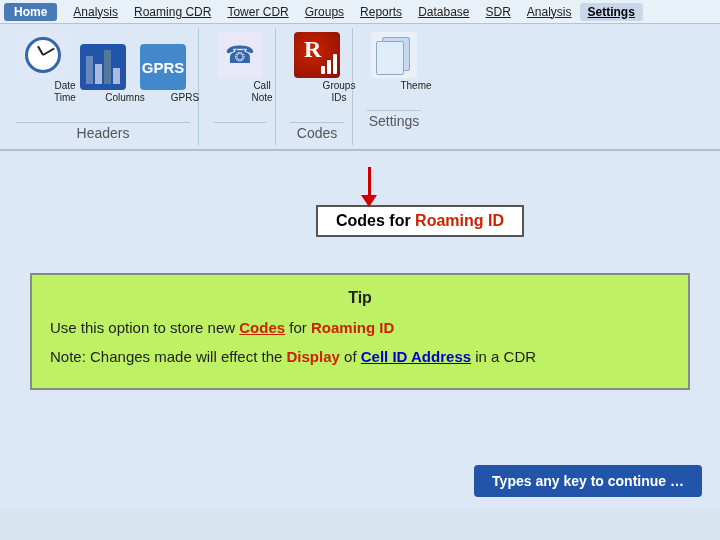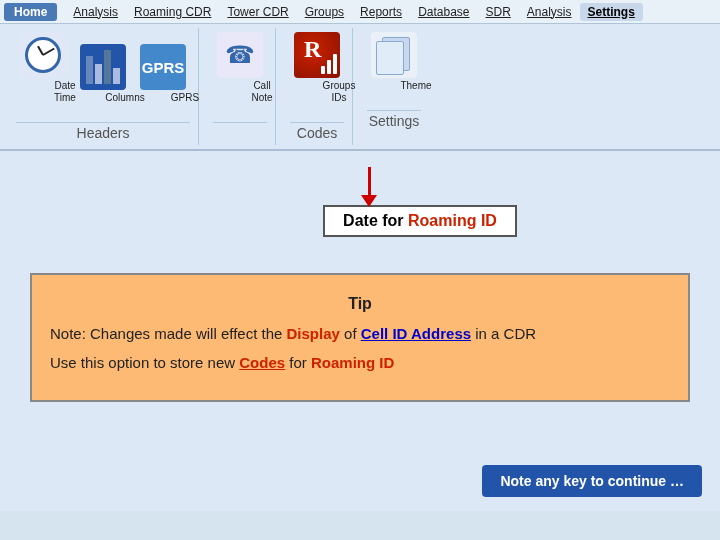--- a/index.html
+++ b/index.html
@@ -147,23 +147,23 @@
       background: white;
       margin-bottom: 18px;
       margin-left: 120px;
     }
     .title-box .highlight {
       color: #cc2200;
     }
 
     
     .tip-box {
-      background: #fdba74;
+      background: #bef264;
       border: 2px solid #888;
-      padding: 20px 18px;
+      padding: 14px 18px;
       margin: 0 10px;
     }
     .tip-title {
       text-align: center;
       font-size: 16px;
       font-weight: bold;
       color: #222;
       margin-bottom: 10px;
     }
     .tip-line {
@@ -434,30 +434,30 @@
 
 <div class="main-content" style="position:relative;">
 
   <div class="red-arrow-container">
     <div class="red-arrow-line"></div>
     <div class="red-arrow-head"></div>
   </div>
 
   <div style="display:flex;justify-content:center;margin-bottom:18px;">
     <div class="title-box">
-      <span>Date for </span><span class="highlight">Roaming ID</span>
+      <span>Codes for </span><span class="highlight">Roaming ID</span>
     </div>
   </div>
 
   <div class="tip-box">
     <div class="tip-title">Tip</div>
     <div class="tip-line">
+      <span>Use this option to store new </span><span class="code-highlight">Codes</span><span> for </span><span class="roaming-highlight">Roaming ID</span>
+    </div>
+    <div class="tip-line">
       <span>Note: Changes made will effect the </span><span class="display-highlight">Display</span><span> of </span><span class="cellid-highlight">Cell ID Address</span><span> in a CDR</span>
     </div>
-    <div class="tip-line">
-      <span>Use this option to store new </span><span class="code-highlight">Codes</span><span> for </span><span class="roaming-highlight">Roaming ID</span>
-    </div>
   </div>
 
   <div class="bottom-right">
-    <button class="press-key-btn">Note any key to continue …</button>
+    <button class="press-key-btn">Types any key to continue …</button>
   </div>
 </div>
 
 </body></html>

